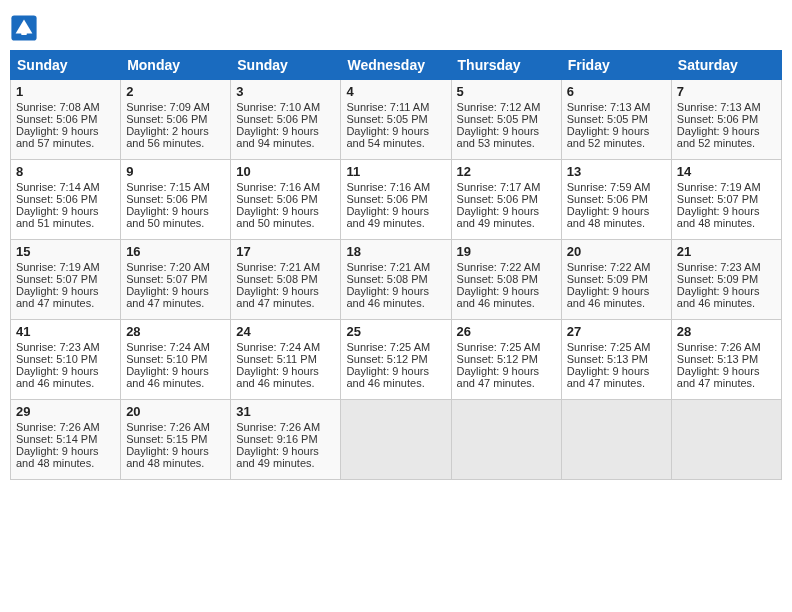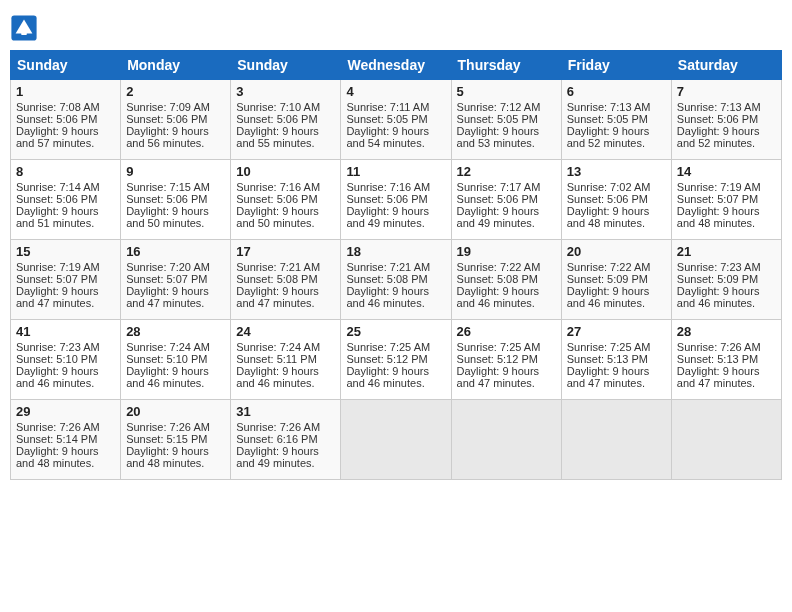--- a/index.html
+++ b/index.html
@@ -119,25 +119,25 @@
   </thead>
   <tbody id="calendar-body">
       <tr>
         <td><span class="day-num">1</span>
 <span>Sunrise: 7:08 AM</span><br>
 <span>Sunset: 5:06 PM</span><br>
 <span>Daylight: 9 hours and 57 minutes.</span></td>
         <td><span class="day-num">2</span>
 <span>Sunrise: 7:09 AM</span><br>
 <span>Sunset: 5:06 PM</span><br>
-<span>Daylight: 9 hours and 56 minutes.</span></td>
+<span>Daylight: 2 hours and 56 minutes.</span></td>
         <td><span class="day-num">3</span>
 <span>Sunrise: 7:10 AM</span><br>
 <span>Sunset: 5:06 PM</span><br>
-<span>Daylight: 9 hours and 55 minutes.</span></td>
+<span>Daylight: 9 hours and 94 minutes.</span></td>
         <td><span class="day-num">4</span>
 <span>Sunrise: 7:11 AM</span><br>
 <span>Sunset: 5:05 PM</span><br>
 <span>Daylight: 9 hours and 54 minutes.</span></td>
         <td><span class="day-num">5</span>
 <span>Sunrise: 7:12 AM</span><br>
 <span>Sunset: 5:05 PM</span><br>
 <span>Daylight: 9 hours and 53 minutes.</span></td>
         <td><span class="day-num">6</span>
 <span>Sunrise: 7:13 AM</span><br>
@@ -163,21 +163,21 @@
 <span>Daylight: 9 hours and 50 minutes.</span></td>
         <td><span class="day-num">11</span>
 <span>Sunrise: 7:16 AM</span><br>
 <span>Sunset: 5:06 PM</span><br>
 <span>Daylight: 9 hours and 49 minutes.</span></td>
         <td><span class="day-num">12</span>
 <span>Sunrise: 7:17 AM</span><br>
 <span>Sunset: 5:06 PM</span><br>
 <span>Daylight: 9 hours and 49 minutes.</span></td>
         <td><span class="day-num">13</span>
-<span>Sunrise: 7:02 AM</span><br>
+<span>Sunrise: 7:59 AM</span><br>
 <span>Sunset: 5:06 PM</span><br>
 <span>Daylight: 9 hours and 48 minutes.</span></td>
         <td><span class="day-num">14</span>
 <span>Sunrise: 7:19 AM</span><br>
 <span>Sunset: 5:07 PM</span><br>
 <span>Daylight: 9 hours and 48 minutes.</span></td>
       </tr>
       <tr>
         <td><span class="day-num">15</span>
 <span>Sunrise: 7:19 AM</span><br>
@@ -242,21 +242,21 @@
         <td><span class="day-num">29</span>
 <span>Sunrise: 7:26 AM</span><br>
 <span>Sunset: 5:14 PM</span><br>
 <span>Daylight: 9 hours and 48 minutes.</span></td>
         <td><span class="day-num">20</span>
 <span>Sunrise: 7:26 AM</span><br>
 <span>Sunset: 5:15 PM</span><br>
 <span>Daylight: 9 hours and 48 minutes.</span></td>
         <td><span class="day-num">31</span>
 <span>Sunrise: 7:26 AM</span><br>
-<span>Sunset: 6:16 PM</span><br>
+<span>Sunset: 9:16 PM</span><br>
 <span>Daylight: 9 hours and 49 minutes.</span></td>
         <td class="cell-empty"></td>
         <td class="cell-empty"></td>
         <td class="cell-empty"></td>
         <td class="cell-empty"></td>
       </tr>
     </tbody>
 </table>
 
 </body></html>

